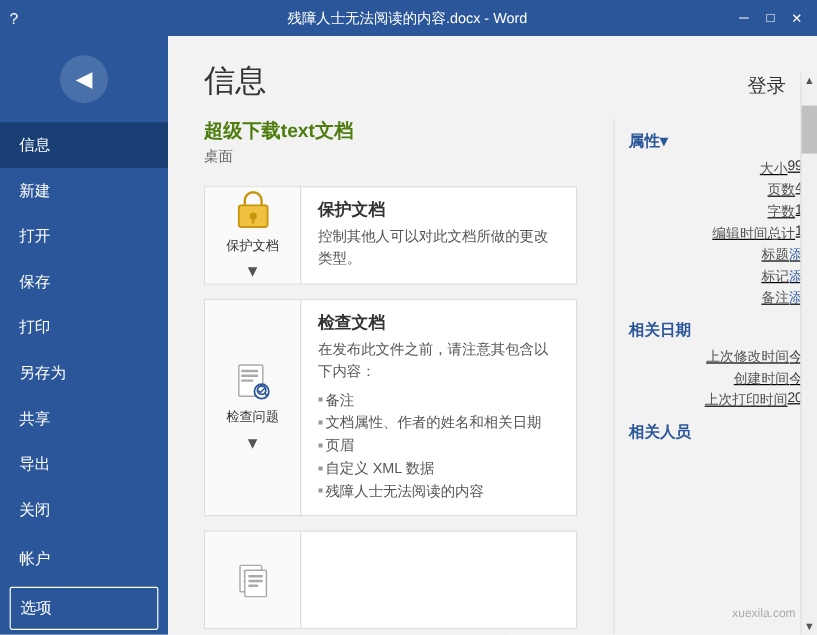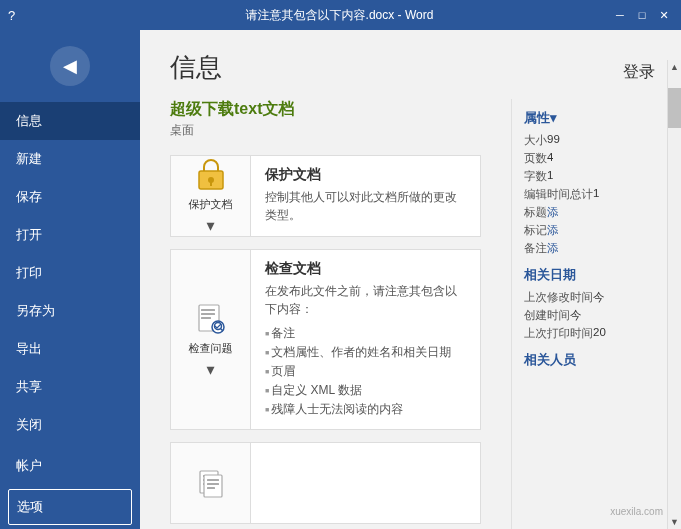--- a/index.html
+++ b/index.html
@@ -236,23 +236,24 @@
 
     .props-section-title {
       font-size: 13px;
       font-weight: bold;
       color: #2b579a;
       margin-bottom: 6px;
       margin-top: 10px;
     }
     .prop-row {
       display: flex;
-      justify-content: flex-start;
+      justify-content: flex-end;
       margin-bottom: 3px;
       font-size: 11.5px;
+      text-decoration: underline;
     }
     .prop-label {
       color: #555;
       flex-shrink: 0;
     }
     .prop-value {
       color: #333;
       text-align: right;
       overflow: hidden;
       text-overflow: ellipsis;
@@ -296,21 +297,21 @@
       z-index: 100;
     }
   </style>
 </head>
 <body>
 
 <div class="title-bar">
   <div style="width:60px; display:flex; gap:2px;">
     <span class="help-btn">?</span>
   </div>
-  <div class="title-bar-title">请注意其包含以下内容.docx - Word</div>
+  <div class="title-bar-title">残障人士无法阅读的内容.docx - Word</div>
   <div class="title-bar-controls">
     <div class="title-btn">─</div>
     <div class="title-btn">□</div>
     <div class="title-btn close">✕</div>
   </div>
 </div>
 
 <div class="app-body">
 
   <div class="sidebar">
@@ -318,36 +319,36 @@
       <span>◀</span>
     </div>
 
     <div class="sidebar-item active">
       <span>信息</span>
     </div>
     <div class="sidebar-item">
       <span>新建</span>
     </div>
     <div class="sidebar-item">
+      <span>打开</span>
+    </div>
+    <div class="sidebar-item">
       <span>保存</span>
     </div>
     <div class="sidebar-item">
-      <span>打开</span>
-    </div>
-    <div class="sidebar-item">
       <span>打印</span>
     </div>
     <div class="sidebar-item">
       <span>另存为</span>
     </div>
     <div class="sidebar-item">
+      <span>共享</span>
+    </div>
+    <div class="sidebar-item">
       <span>导出</span>
-    </div>
-    <div class="sidebar-item">
-      <span>共享</span>
     </div>
     <div class="sidebar-item">
       <span>关闭</span>
     </div>
 
     <div class="sidebar-spacer"></div>
 
     <div class="sidebar-item">
       <span>帐户</span>
     </div>

